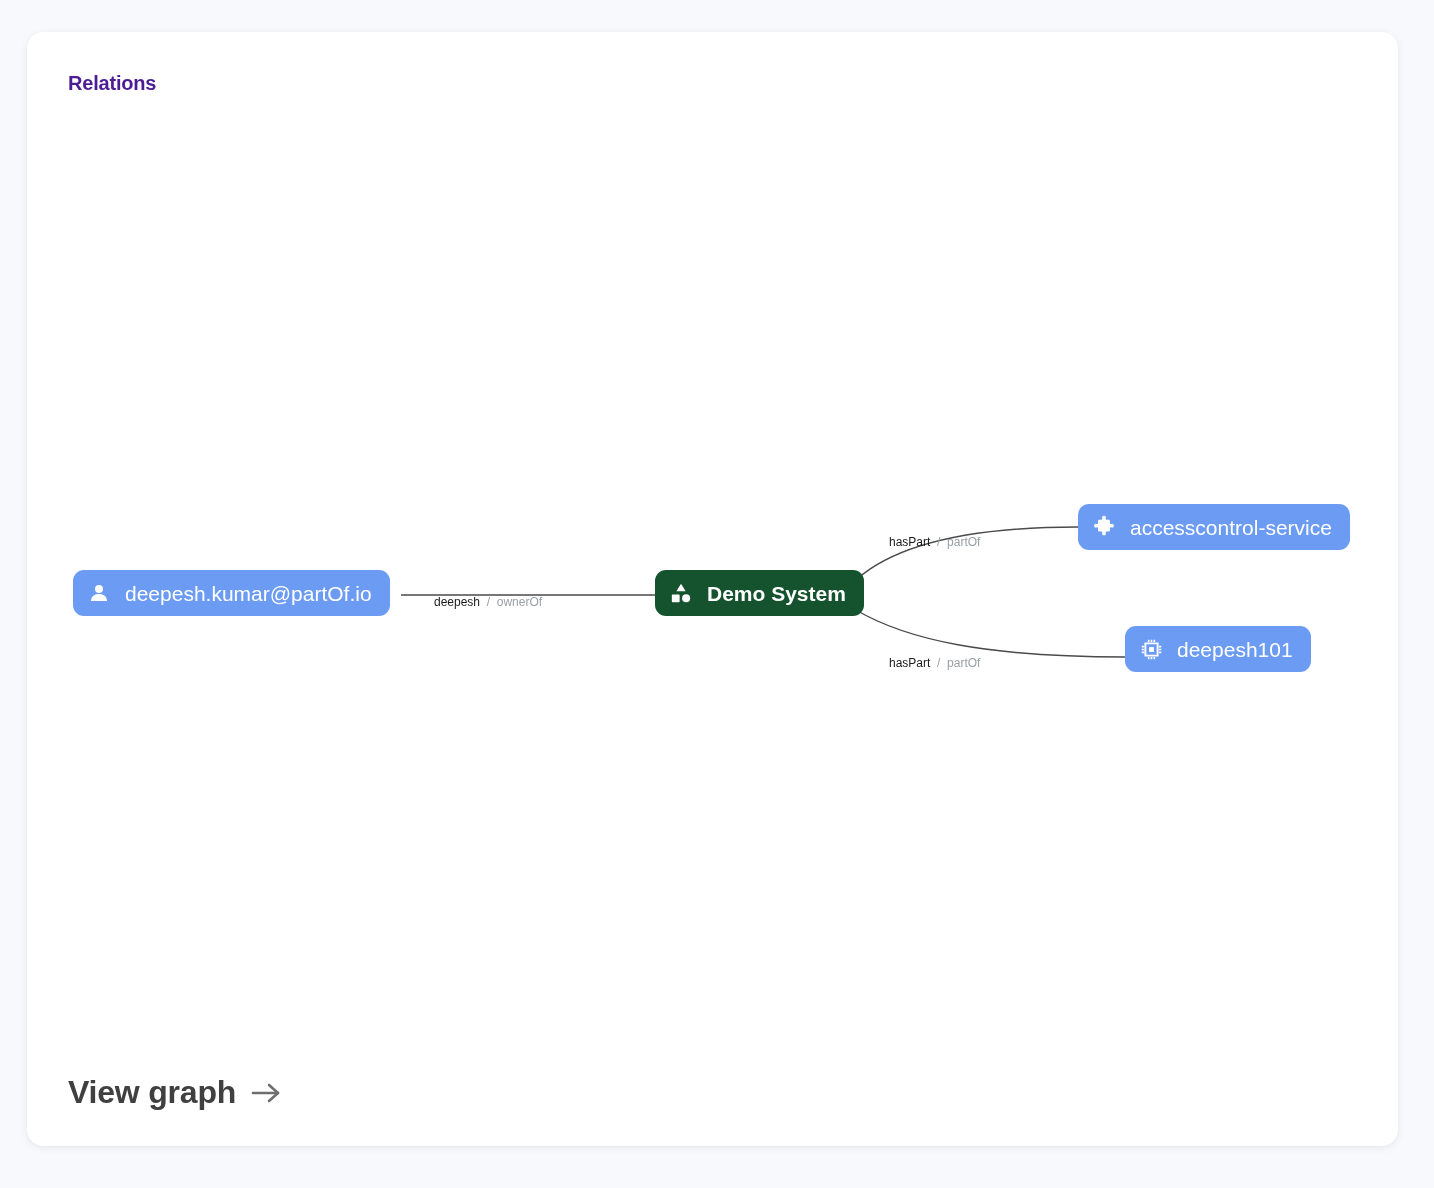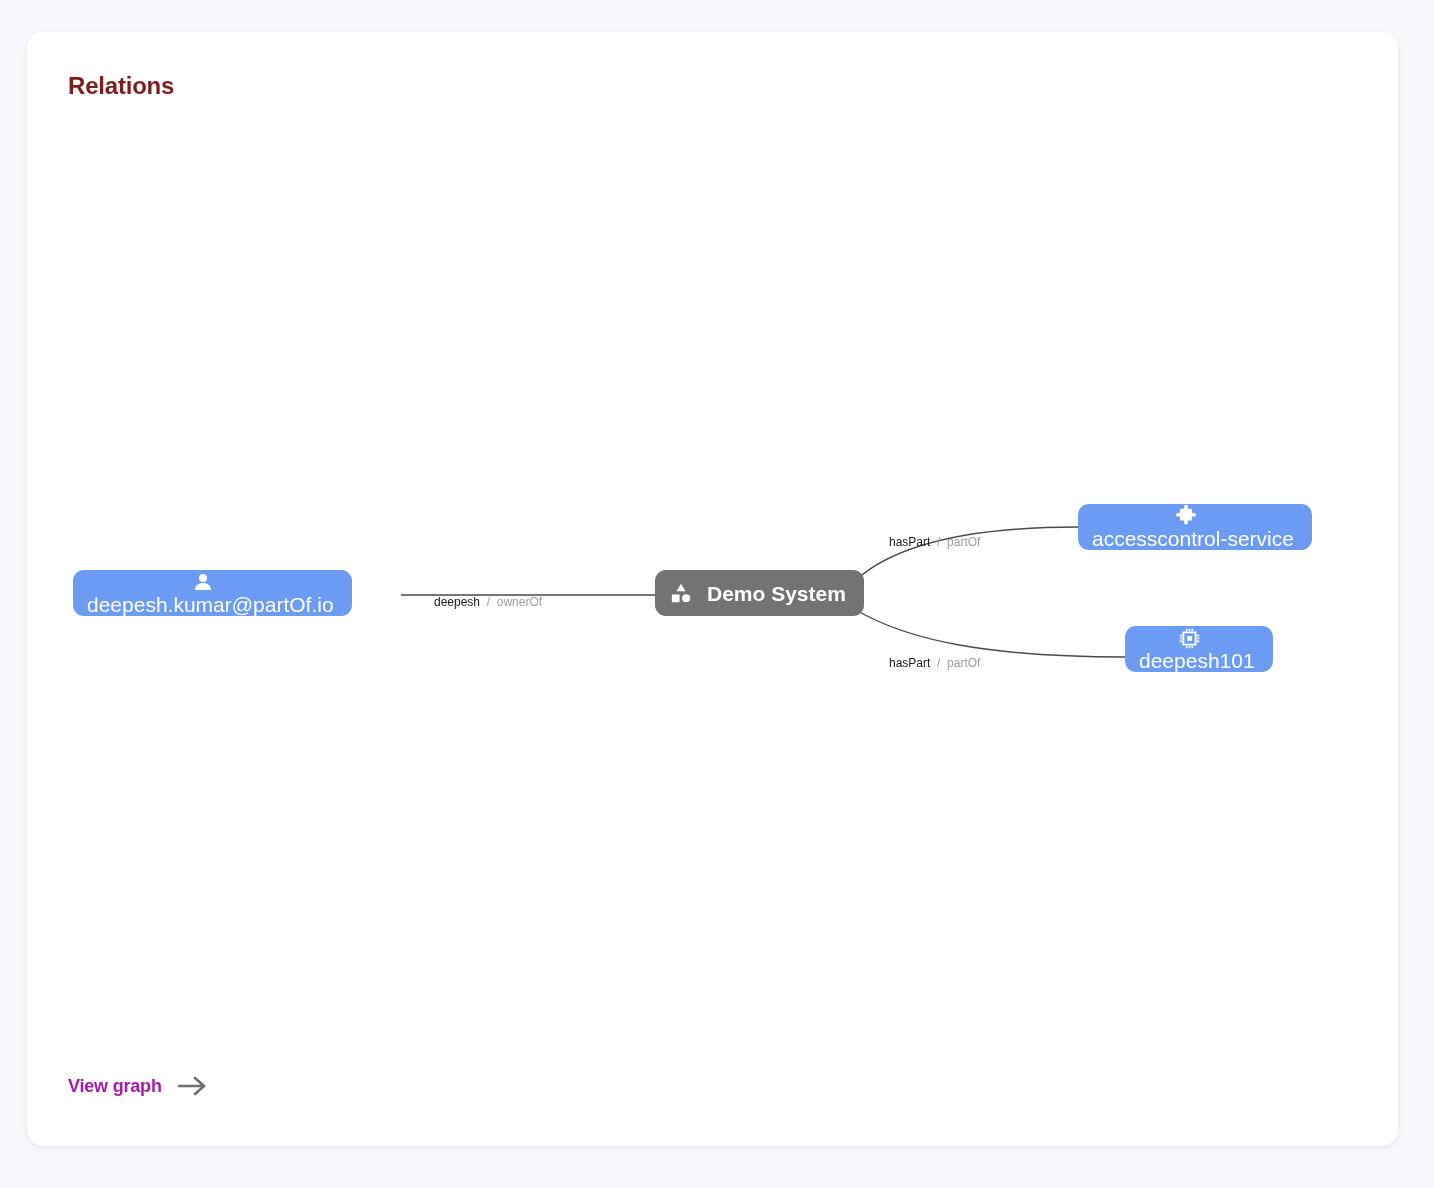--- a/index.html
+++ b/index.html
@@ -23,23 +23,23 @@
     height: 1114px;
     background: #ffffff;
     border-radius: 16px;
     box-shadow: 0 2px 10px rgba(20, 30, 60, 0.06),
                 0 1px 3px rgba(20, 30, 60, 0.04);
   }
   .card-title {
     position: absolute;
     left: 41px;
     top: 40px;
-    font-size: 24px;
+    font-size: 20px;
     font-weight: bold;
-    color: #7f1d1d;
+    color: #4c1d95;
     letter-spacing: -0.2px;
     margin: 0;
   }
   .graph-area {
     position: absolute;
     left: 0;
     top: 0;
     width: 1371px;
     height: 1114px;
     overflow: hidden;
@@ -75,22 +75,22 @@
     height: 24px;
     flex: 0 0 24px;
     margin-right: 14px;
   }
   .node .node-icon svg { display: block; }
   .node .node-label {
     font-size: 21px;
     line-height: 1;
     color: #ffffff;
   }
-  .node-blue { background: #6b9bf2; flex-direction: column; }
-  .node-orange { background: #737373; }
+  .node-blue { background: #6b9bf2; }
+  .node-orange { background: #14532d; }
   .node-orange .node-label { font-weight: bold; }
 
   #node-user      { left: 46px;   top: 538px; }
   #node-system    { left: 628px;  top: 538px; }
   #node-component { left: 1051px; top: 472px; }
   #node-resource  { left: 1098px; top: 594px; }
 
   
   .edge-label {
     position: absolute;
@@ -107,23 +107,23 @@
   #label-haspart-2 { left: 862px; top: 625px; }
 
   
   .view-graph {
     position: absolute;
     left: 41px;
     top: 1042px;
     display: inline-flex;
     align-items: center;
     gap: 14px;
-    font-size: 18px;
+    font-size: 32px;
     font-weight: bold;
-    color: #a21caf;
+    color: #404040;
     cursor: pointer;
     text-decoration: none;
     letter-spacing: -0.2px;
   }
   .view-graph .arrow-icon {
     display: inline-flex;
     align-items: center;
   }
 </style>
 </head>

